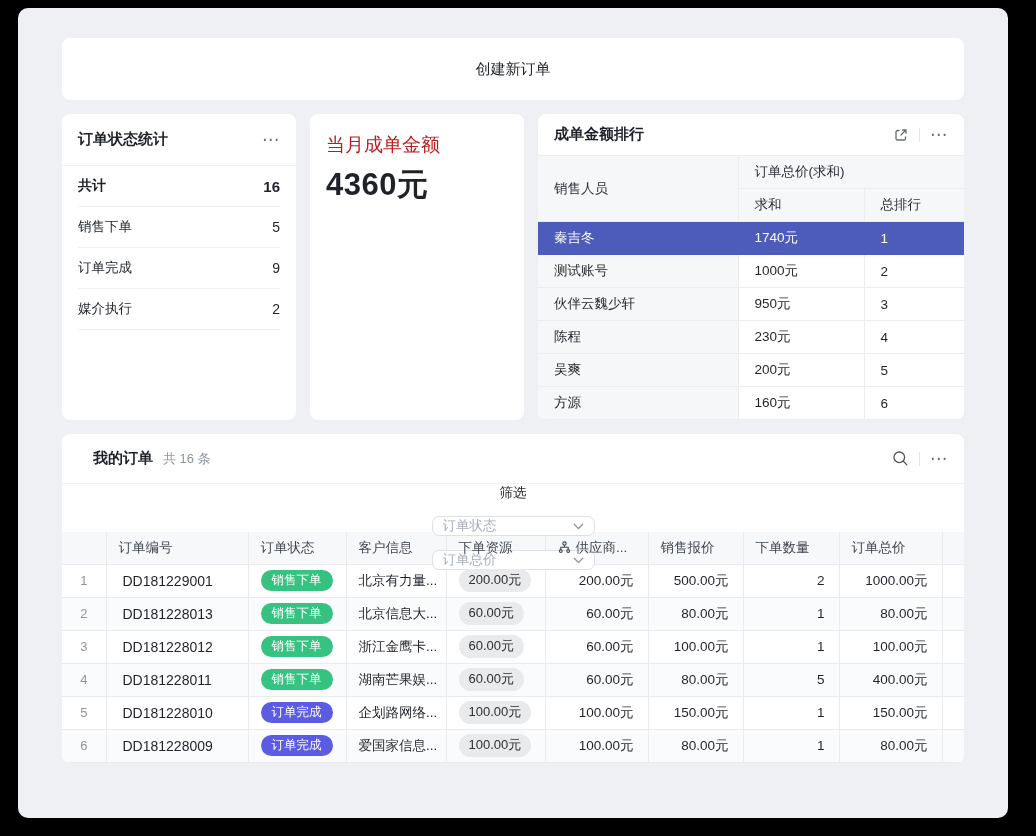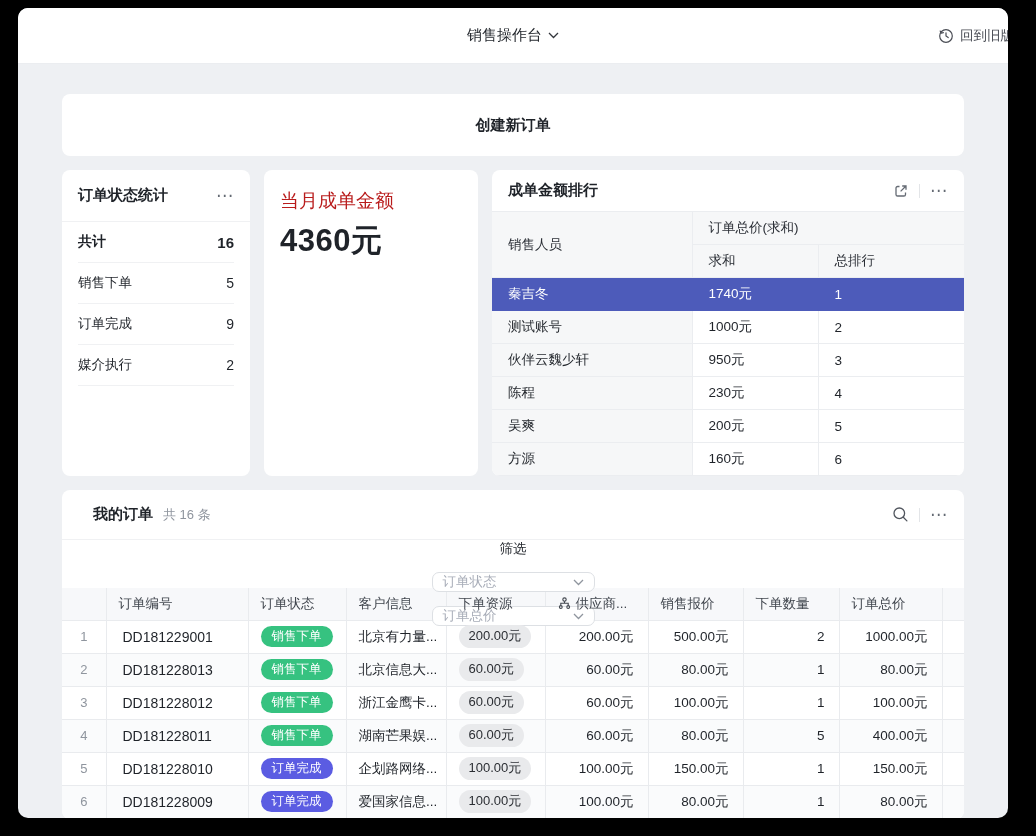--- a/index.html
+++ b/index.html
@@ -9,25 +9,25 @@
   
   .topbar { position:relative; height:56px; background:#fff; border-bottom:1px solid #ebedf0; display:flex; align-items:center; justify-content:center; }
   .topbar-title { display:flex; align-items:center; gap:6px; font-size:15px; font-weight:500; cursor:pointer; }
   .topbar-right { position:absolute; right:-6px; top:0; height:100%; display:flex; align-items:center; gap:6px; color:#4a4d55; font-size:13.5px; cursor:pointer; }
 
   .content { padding:30px 44px 0 44px; }
 
   .card { background:#fff; border-radius:8px; }
 
   
-  .create-card { height:62px; display:flex; align-items:center; justify-content:center; font-size:15px; font-weight:700; cursor:pointer; margin-bottom:14px; }
+  .create-card { height:62px; display:flex; align-items:center; justify-content:center; font-size:15px; font-weight:400; cursor:pointer; margin-bottom:14px; }
 
   
   .mid-row { display:flex; gap:14px; height:306px; margin-bottom:14px; }
-  .status-card { width:188px; overflow:hidden; }
+  .status-card { width:234px; overflow:hidden; }
   .amount-card { width:214px; padding:18px 16px; }
   .ranking-card { flex:1; overflow:hidden; display:flex; flex-direction:column; }
 
   .card-head { height:52px; display:flex; align-items:center; justify-content:space-between; padding:0 16px; }
   .card-title { font-size:15px; font-weight:700; }
   .head-icons { display:flex; align-items:center; gap:10px; color:#646a73; }
   .more-dots { font-size:17px; color:#646a73; line-height:1; cursor:pointer; letter-spacing:1px; }
   .vdiv { width:1px; height:14px; background:#e3e5e8; }
 
   .status-card .card-head { border-bottom:1px solid #f0f1f3; }
@@ -76,40 +76,20 @@
   .pill-gray { display:inline-block; padding:4px 10px; border-radius:999px; font-size:13px; background:#e9eaec; color:#2b2e33; line-height:1.15; }
 
   svg { display:block; }
   .icon-btn { cursor:pointer; display:flex; align-items:center; }
 </style>
 </head>
 <body>
 
 <div class="window">
 
-  <div class="topbar">
-    <div class="topbar-title">
-      <span>销售操作台</span>
-      <span>
-        <svg width="11" height="7" viewBox="0 0 11 7">
-            <path d="M1 1l4.5 4.5L10 1" fill="none" stroke="#33363c" stroke-width="1.3"></path>
-          </svg>
-      </span>
-    </div>
-    <div class="topbar-right">
-      <span>
-        <svg width="16" height="16" viewBox="0 0 16 16">
-            <circle cx="8" cy="8" r="6.3" fill="none" stroke="#4a4d55" stroke-width="1.2"></circle>
-            <path d="M8 4.8V8l2.2 1.6" fill="none" stroke="#4a4d55" stroke-width="1.2" stroke-linecap="round"></path>
-            <path d="M3.2 5.2l-1-2.1M3.2 5.2l2.2-.6" fill="none" stroke="#4a4d55" stroke-width="1.2" stroke-linecap="round"></path>
-          </svg>
-      </span>
-      <span>回到旧版</span>
-    </div>
-  </div>
 
   <div class="content">
 
     <div class="card create-card">
       <span>创建新订单</span>
     </div>
 
     <div class="mid-row">
 
       <div class="card status-card">

